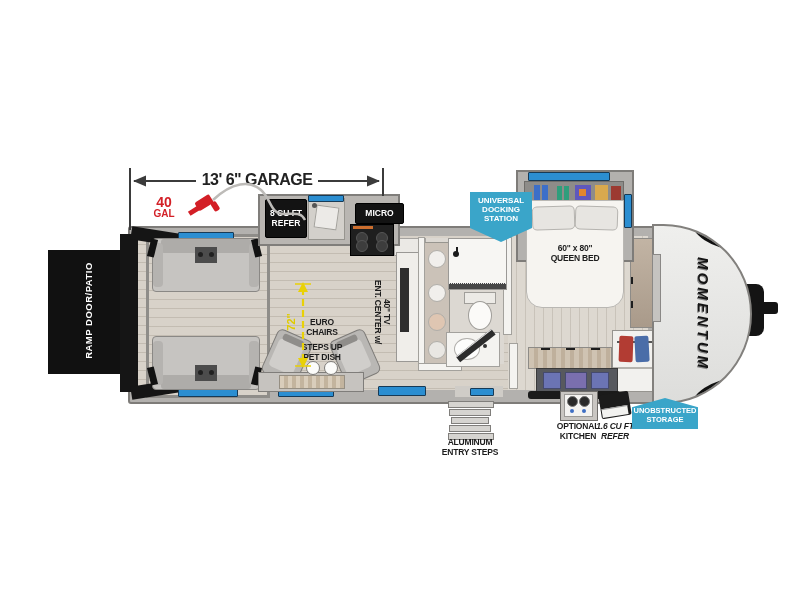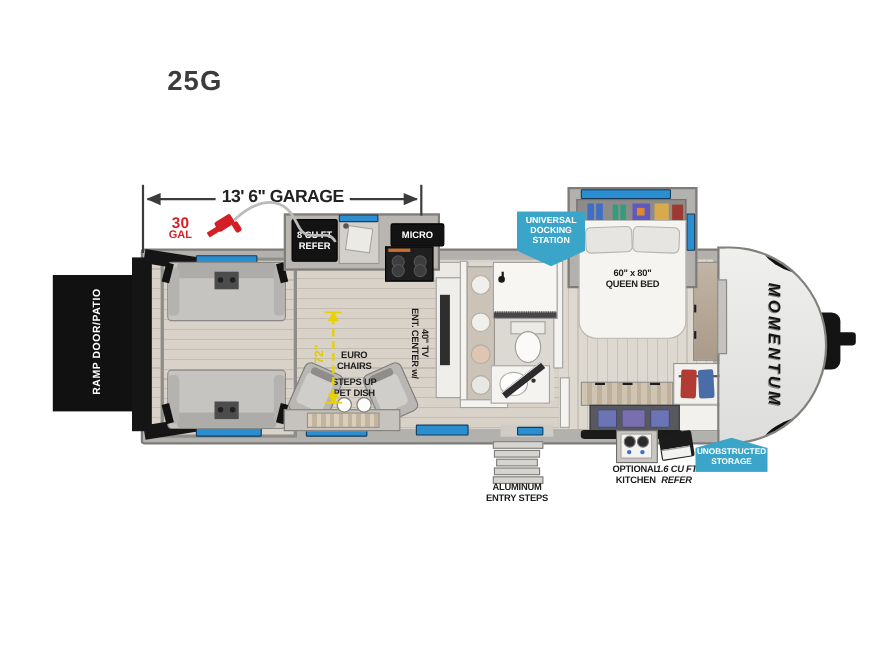--- a/index.html
+++ b/index.html
@@ -20,21 +20,20 @@
   .circlebin{position:absolute;width:16px;height:16px;border-radius:50%;border:1px solid #b0aea9;z-index:4;}
   .floorH{background:#d8d2c9;background-image:repeating-linear-gradient(180deg,rgba(0,0,0,0) 0 8px,rgba(120,110,95,.22) 8px 9px);}
   .floorV{background:#ddd8d0;background-image:repeating-linear-gradient(90deg,rgba(0,0,0,0) 0 8px,rgba(120,110,95,.20) 8px 9px);}
   .vtext{writing-mode:vertical-lr;text-orientation:mixed;}
 </style>
 </head>
 <body>
 
 <div id="stage">
 
-  <div class="abs" style="left:152px;top:60px;width:80px;font-size:25px;font-weight:600;color:#3c3c3c;letter-spacing:1px;z-index:8;">25G</div>
 
   <div class="abs" style="left:48px;top:250px;width:80px;height:124px;background:#111;z-index:2;">
     <div style="position:absolute;left:-25px;top:55px;width:130px;text-align:center;color:#fff;font-size:9.5px;font-weight:700;letter-spacing:.5px;transform:rotate(-90deg);">RAMP DOOR/PATIO</div>
   </div>
   <div class="abs" style="left:120px;top:234px;width:18px;height:158px;background:#151515;z-index:3;"></div>
   <div class="abs" style="left:131px;top:230px;width:48px;height:13px;background:#151515;transform:rotate(9deg);z-index:4;"></div>
   <div class="abs" style="left:131px;top:383px;width:48px;height:13px;background:#151515;transform:rotate(-9deg);z-index:4;"></div>
 
   <div class="abs" style="left:128px;top:226px;width:530px;height:174px;background:#b3b1ae;border:2px solid #7e7c79;border-radius:3px;z-index:1;"></div>
   <div class="abs floorH" style="left:138px;top:236px;width:510px;height:154px;z-index:2;"></div>
@@ -221,21 +220,21 @@
 REFER</div>
 
   <div class="badge" style="left:470px;top:192px;width:62px;height:50px;clip-path:polygon(0 0,100% 0,100% 72%,50% 100%,0 72%);padding-top:4px;box-sizing:border-box;">UNIVERSAL
 DOCKING
 STATION</div>
   <div class="badge" style="left:632px;top:398px;width:66px;height:31px;clip-path:polygon(0 30%,50% 0,100% 30%,100% 100%,0 100%);padding-top:9px;box-sizing:border-box;font-size:7.5px;">UNOBSTRUCTED
 STORAGE</div>
 
   <div class="lbl" style="left:196px;top:171px;width:122px;font-size:16px;font-weight:800;letter-spacing:-0.5px;color:#222;">13' 6" GARAGE</div>
   <div class="abs" style="left:150px;top:195px;width:28px;text-align:center;color:#d31f26;font-weight:800;line-height:1;z-index:6;">
-    <div style="font-size:14px;">30</div>
+    <div style="font-size:14px;">40</div>
     <div style="font-size:10px;">GAL</div>
   </div>
   <div class="abs" style="left:278px;top:316px;width:26px;text-align:center;color:#dfcb00;font-weight:800;font-size:11px;transform:rotate(-90deg);z-index:6;">72"</div>
 
   <svg width="800" height="600" style="position:absolute;left:0;top:0;z-index:7;pointer-events:none;">
     <g stroke="#3b3b3b" stroke-width="2" fill="#3b3b3b">
       <path d="M130,168 V230" fill="none"></path>
       <path d="M383,168 V196" fill="none"></path>
       <path d="M134,181 H196" fill="none"></path>
       <path d="M318,181 H379" fill="none"></path>

